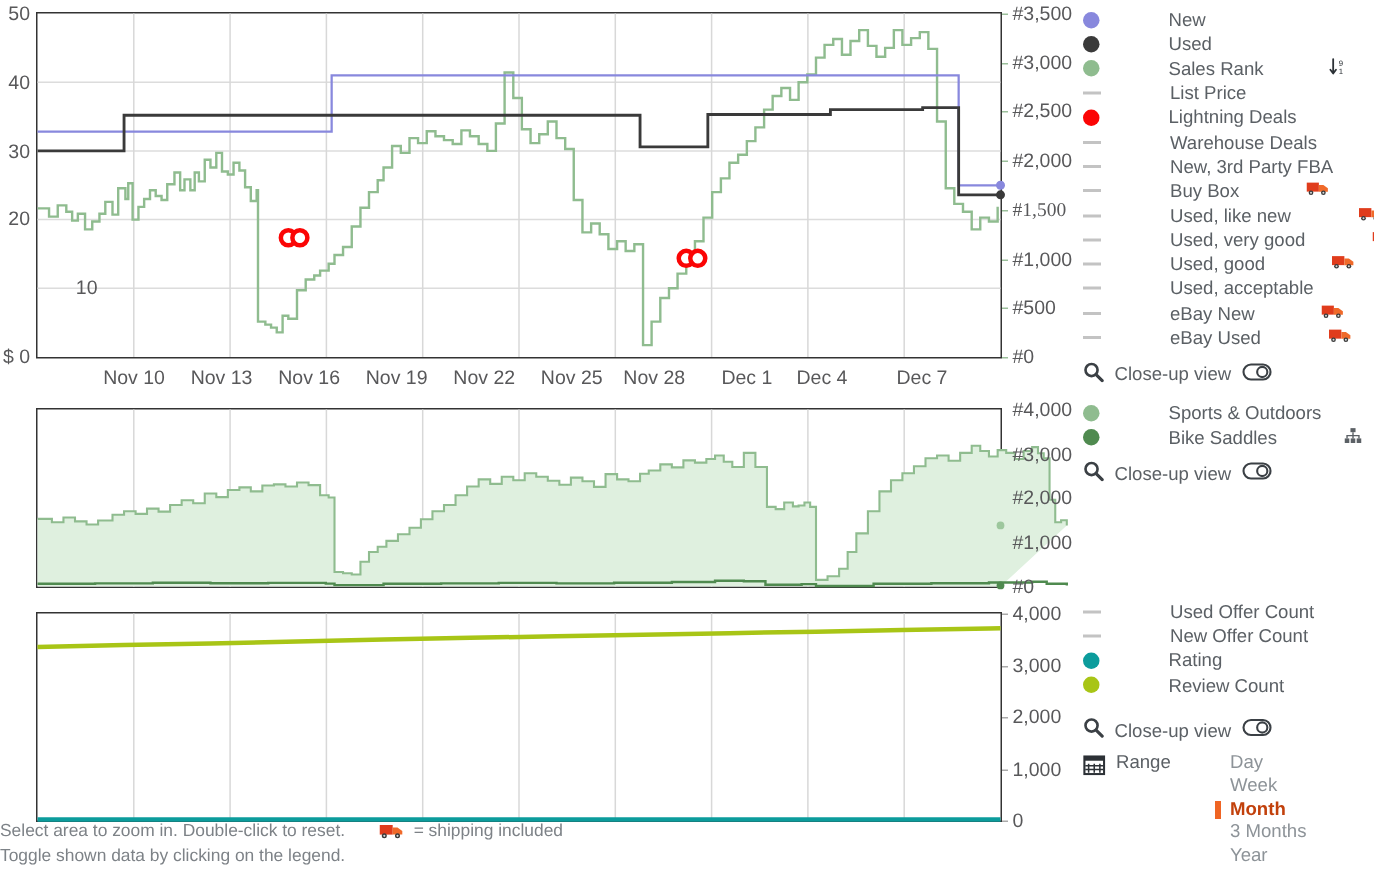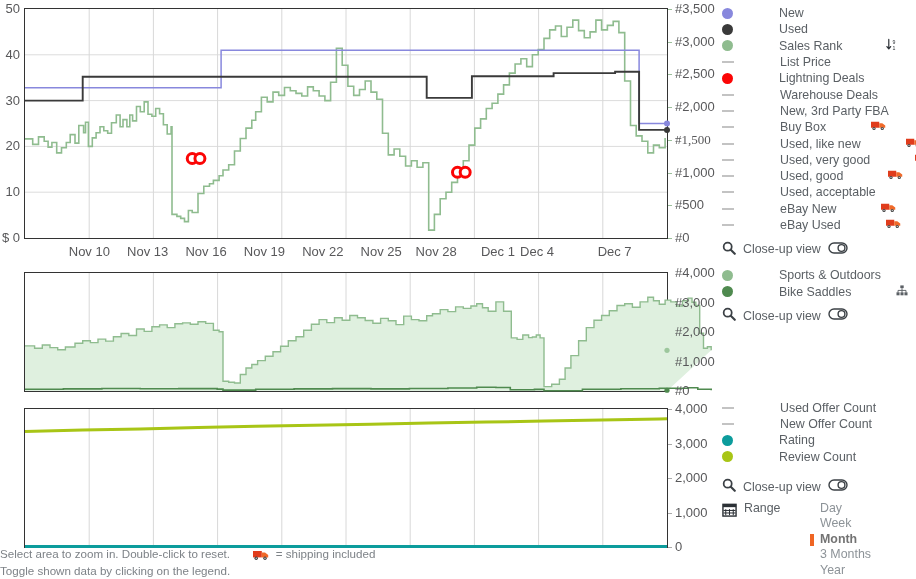--- a/index.html
+++ b/index.html
@@ -37,21 +37,21 @@
 
   .cu-row{display:flex;align-items:center;height:20px;cursor:pointer;}
   .cu-row .mg{margin-right:7px;}
   .toggle{margin-left:7px;}
 
   .range-block{display:flex;align-items:flex-start;}
   .range-ic{margin-right:7px;margin-top:1px;}
   .range-word{color:#5b6065;font-size:12.4px;width:62px;}
   .range-opts{margin-left:4px;}
   .ropt{position:relative;height:15.4px;line-height:15.4px;font-size:12.4px;color:#8d9398;padding-left:10px;cursor:pointer;white-space:nowrap;}
-  .ropt.sel{color:#737373;font-weight:bold;}
+  .ropt.sel{color:#c2410c;font-weight:bold;}
   .ropt.sel:before{content:"";position:absolute;left:0;top:2px;width:4px;height:12px;background:#ef6524;}
 
   
   .footer{position:absolute;left:0;bottom:0;width:722px;font-size:11.6px;color:#7d8287;}
   .foot-line{white-space:nowrap;height:17px;line-height:17px;}
   .foot-inline{display:inline-block;}
   .foot-truck{display:inline-block;vertical-align:-3px;margin:0 4px 0 0;}
 </style>
 </head>
 <body>
@@ -79,21 +79,21 @@
         <path d="M25.0 100.6 L82.7 100.6 L82.7 100.6 L82.7 100.6 L82.7 76.8 L426.7 76.8 L426.7 76.8 L426.7 76.8 L426.7 97.9 L471.9 97.9 L471.9 97.9 L471.9 97.9 L471.9 76.3 L553.6 76.3 L553.6 76.3 L553.6 76.3 L553.6 73.1 L615.1 73.1 L615.1 73.1 L615.1 73.1 L615.1 71.7 L639.1 71.7 L639.1 71.7 L639.1 71.7 L639.1 129.9 L667.0 129.9 L667.0 129.9" fill="none" stroke="#3a3a3a" stroke-width="1.9" stroke-linejoin="miter"></path>
         <circle cx="667" cy="123.5" r="3" fill="#8888dd"></circle>
         <circle cx="667" cy="129.912" r="3" fill="#3a3a3a"></circle>
         <circle cx="192.22754491017963" cy="158.50428571428571" r="5" fill="#ffffff" stroke="#fb0505" stroke-width="3"></circle>
         <circle cx="199.91616766467064" cy="158.50428571428571" r="5" fill="#ffffff" stroke="#fb0505" stroke-width="3"></circle>
         <circle cx="457.4850299401198" cy="172.24428571428572" r="5" fill="#ffffff" stroke="#fb0505" stroke-width="3"></circle>
         <circle cx="465.1736526946108" cy="172.24428571428572" r="5" fill="#ffffff" stroke="#fb0505" stroke-width="3"></circle>
       </svg>
     <div id="p1-left-labels">
         <div class="axis-lbl axis-left" style="left: 0px; width: 20px; top: 230px;">$ 0</div>
-        <div class="axis-lbl axis-left" style="left: 0px; width: 20px; top: 184.2px;">10</div>
+        <div class="axis-lbl axis-left" style="left: 0px; width: 20px; top: 184.2px; padding-left: 45px;">10</div>
         <div class="axis-lbl axis-left" style="left: 0px; width: 20px; top: 138.4px;">20</div>
         <div class="axis-lbl axis-left" style="left: 0px; width: 20px; top: 92.6px;">30</div>
         <div class="axis-lbl axis-left" style="left: 0px; width: 20px; top: 46.8px;">40</div>
         <div class="axis-lbl axis-left" style="left: 0px; width: 20px; top: 1px;">50</div>
       </div>
     <div id="p1-right-labels">
         <div class="axis-lbl" style="left: 675px; top: 230px;">#0</div>
         <div class="tickmark" style="left: 668px; top: 238px;"></div>
         <div class="axis-lbl" style="left: 675px; top: 197.286px;">#500</div>
         <div class="tickmark" style="left: 668px; top: 205.286px;"></div>
@@ -112,21 +112,21 @@
       </div>
     <div id="p1-x-labels">
         <div class="axis-lbl" style="left: 65.3636px; top: 244px; width: 48px; text-align: center;">Nov 10</div>
         <div class="axis-lbl" style="left: 123.727px; top: 244px; width: 48px; text-align: center;">Nov 13</div>
         <div class="axis-lbl" style="left: 182.091px; top: 244px; width: 48px; text-align: center;">Nov 16</div>
         <div class="axis-lbl" style="left: 240.455px; top: 244px; width: 48px; text-align: center;">Nov 19</div>
         <div class="axis-lbl" style="left: 298.818px; top: 244px; width: 48px; text-align: center;">Nov 22</div>
         <div class="axis-lbl" style="left: 357.182px; top: 244px; width: 48px; text-align: center;">Nov 25</div>
         <div class="axis-lbl" style="left: 415.545px; top: 244px; width: 48px; text-align: left;">Nov 28</div>
         <div class="axis-lbl" style="left: 473.909px; top: 244px; width: 48px; text-align: center;">Dec 1</div>
-        <div class="axis-lbl" style="left: 513px; top: 244px; width: 48px; text-align: center;">Dec 4</div>
+        <div class="axis-lbl" style="left: 531px; top: 244px; width: 48px; text-align: left;">Dec 4</div>
         <div class="axis-lbl" style="left: 590.636px; top: 244px; width: 48px; text-align: center;">Dec 7</div>
       </div>
   </div>
 
   <div class="panel" id="panel2" style="left:0;top:262px;width:722px;height:136px;">
     <div class="plotbox" id="plot2" style="left:24px;top:10px;width:644px;height:120px;"></div>
     <svg class="series" id="svg2" width="722" height="136">
         <line x1="602.8" x2="602.8" y1="11" y2="129" stroke="#d8d8d8" stroke-width="1"></line>
         <line x1="538.6" x2="538.6" y1="11" y2="129" stroke="#d8d8d8" stroke-width="1"></line>
         <line x1="474.4" x2="474.4" y1="11" y2="129" stroke="#d8d8d8" stroke-width="1"></line>

